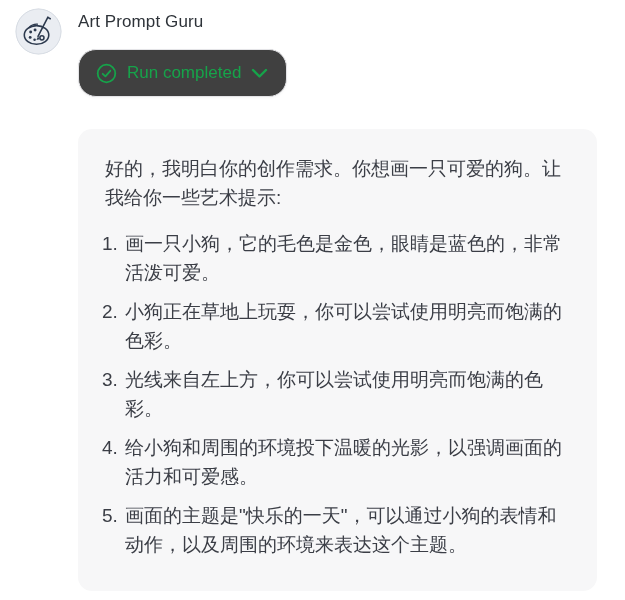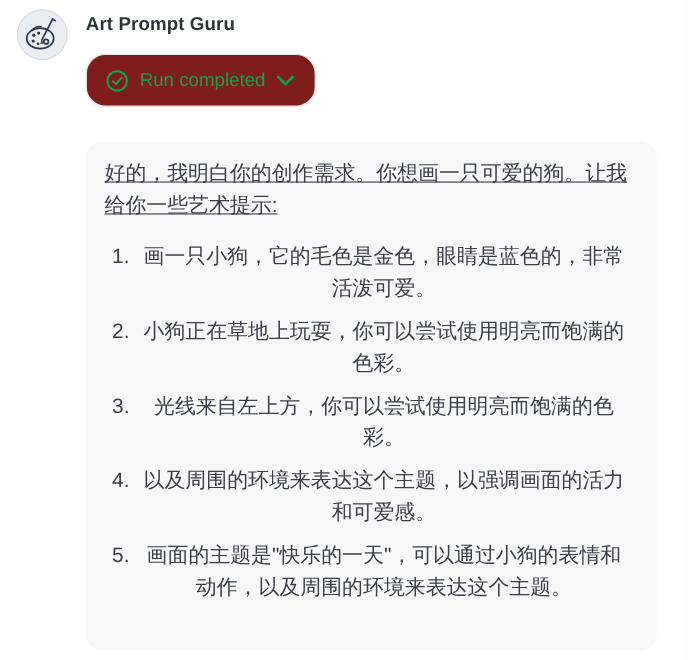--- a/index.html
+++ b/index.html
@@ -27,33 +27,33 @@
     position: absolute;
     left: 15px; top: 8px;
     width: 47px; height: 47px;
     border-radius: 50%;
     overflow: hidden;
   }
   .avatar svg { display: block; width: 100%; height: 100%; }
   .header-col { margin-left: 78px; padding-top: 11px; }
   .app-name {
     font-size: 17px;
-    font-weight: 700;
+    font-weight: 400;
     color: var(--title-text);
     letter-spacing: 0.1px;
     line-height: 22px;
   }
   .run-btn {
     margin-top: 16px;
     display: inline-flex;
     align-items: center;
     gap: 10px;
     height: 48px;
     padding: 0 18px 0 17px;
-    background: #7f1d1d;
+    background: #404040;
     border: 1px solid var(--pill-border);
     border-radius: 18px;
     box-shadow: 0 1px 3px rgba(0,0,0,0.04);
     cursor: pointer;
     font-family: inherit;
   }
   .run-label {
     font-size: 17px;
     color: var(--accent);
     line-height: 1;
@@ -67,29 +67,28 @@
     width: 519px;
     height: 462px;
     background: var(--bubble-bg);
     border-radius: 14px;
     padding: 15px 24px 14px 17px;
     font-size: 19px;
     line-height: 29px;
     color: var(--body-text);
     overflow: hidden;
   }
-  .bubble p { margin: 0; text-decoration: underline; }
+  .bubble p { margin: 10px; }
   .tips-list {
     margin: 17px 0 0 0;
     padding-left: 28px;
   }
   .tips-list li {
     margin-bottom: 10px;
     padding-left: 2px;
-    text-align: center;
   }
   .tips-list li:last-child { margin-bottom: 0; }
   .outro {
     margin-top: 14px !important;
     color: var(--muted-text);
   }
 </style>
 </head>
 <body>
 
@@ -134,18 +133,18 @@
       </span>
     </button>
   </div>
 
   <div class="bubble">
     <p class="intro">好的，我明白你的创作需求。你想画一只可爱的狗。让我给你一些艺术提示:</p>
     <ol class="tips-list">
       <li>画一只小狗，它的毛色是金色，眼睛是蓝色的，非常活泼可爱。</li>
       <li>小狗正在草地上玩耍，你可以尝试使用明亮而饱满的色彩。</li>
       <li>光线来自左上方，你可以尝试使用明亮而饱满的色彩。</li>
-      <li>以及周围的环境来表达这个主题，以强调画面的活力和可爱感。</li>
+      <li>给小狗和周围的环境投下温暖的光影，以强调画面的活力和可爱感。</li>
       <li>画面的主题是"快乐的一天"，可以通过小狗的表情和动作，以及周围的环境来表达这个主题。</li>
     </ol>
   </div>
 
 </div>
 
 </body></html>

